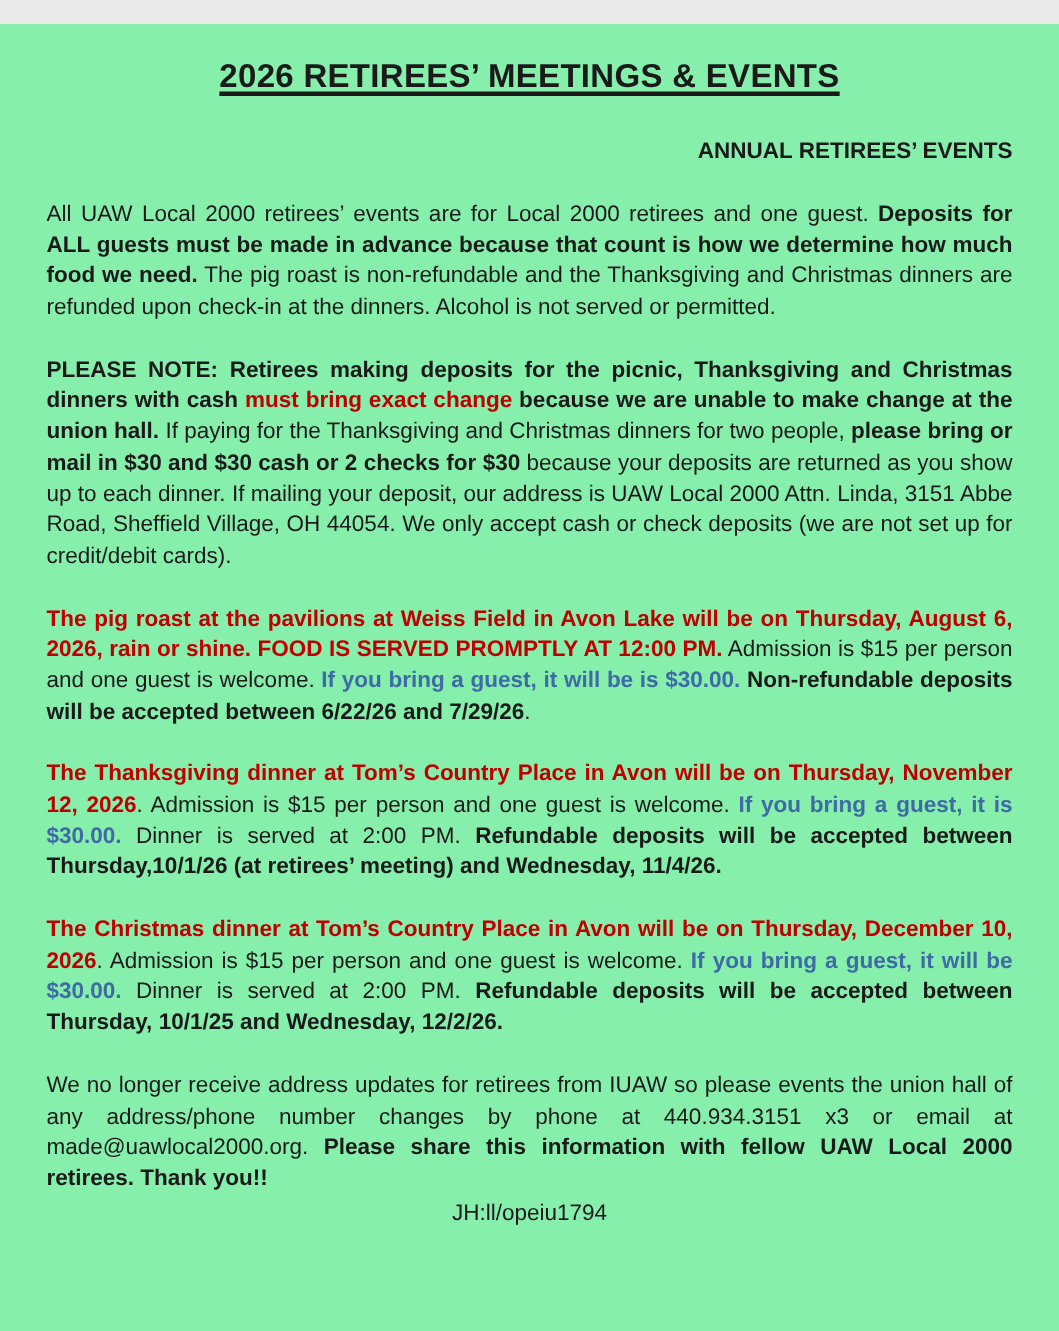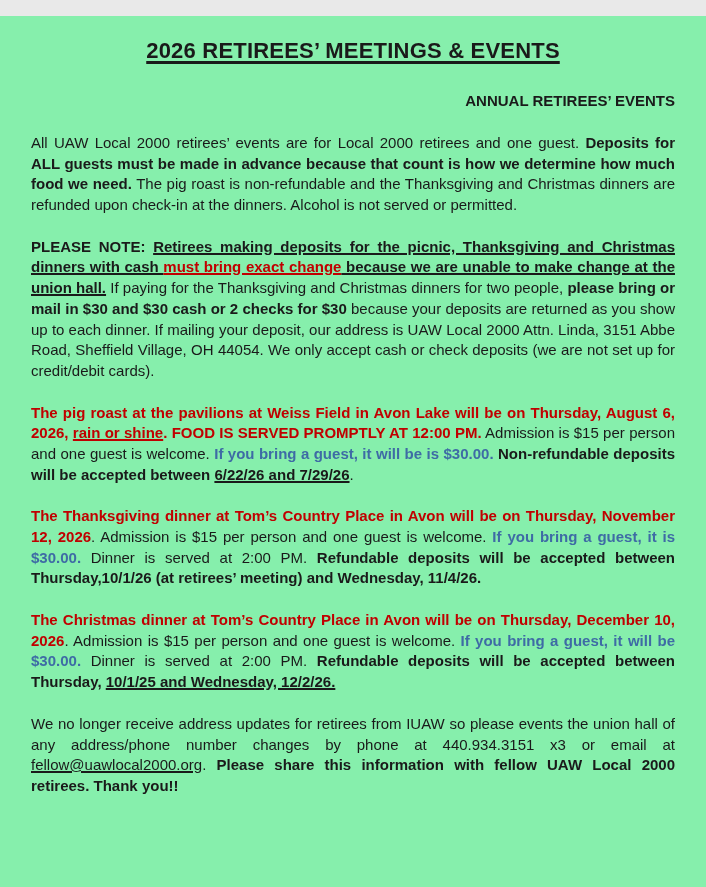--- a/index.html
+++ b/index.html
@@ -33,21 +33,21 @@
   .section-heading{
     text-align:right;
     font-weight:bold;
     margin:0 0 21px 0;
   }
   .footer-line{
     text-align:center;
     margin:2px 0 0 0;
   }
   .b{font-weight:bold;}
-  .u{text-decoration:underline;text-decoration-thickness:1.5px;}
+  .u{text-decoration-thickness:1.5px;}
   .red{color:var(--red,#C00000);}
   .blue{color:var(--blue,#3E6BA5);}
 </style>
 </head>
 <body>
 
 <div class="page">
 
   <h1 class="doc-title">2026 RETIREES’ MEETINGS &amp; EVENTS</h1>
 
@@ -57,16 +57,17 @@
   <p class="para"><span>All UAW Local 2000 retirees’ events are for Local 2000 retirees and one guest. </span><span class="b">Deposits for ALL guests must be made in advance because that count is how we determine how much food we need.</span><span> The pig roast is non-refundable and the Thanksgiving and Christmas dinners are refunded upon check-in at the dinners. Alcohol is not served or permitted.</span></p>
 
   <p class="para"><span class="b">PLEASE NOTE: </span><span class="b u">Retirees making deposits for the picnic, Thanksgiving and Christmas dinners with cash </span><span class="b u red">must bring exact change</span><span class="b u"> because we are unable to make change at the union hall.</span><span> If paying for the Thanksgiving and Christmas dinners for two people, </span><span class="b">please bring or mail in $30 and $30 cash or 2 checks for $30</span><span> because your deposits are returned as you show up to each dinner. If mailing your deposit, our address is UAW Local 2000 Attn. Linda, 3151 Abbe Road, Sheffield Village, OH 44054. We only accept cash or check deposits (we are not set up for credit/debit cards).</span></p>
 
   <p class="para"><span class="b red">The pig roast at the pavilions at Weiss Field in Avon Lake will be on Thursday, August 6, 2026, </span><span class="b u red">rain or shine</span><span class="b red">. </span><span class="b red">FOOD IS SERVED PROMPTLY AT 12:00 PM.</span><span> Admission is $15 per person and one guest is welcome. </span><span class="b blue">If you bring a guest, it will be is $30.00.</span><span class="b"> Non-refundable deposits will be accepted between </span><span class="b u">6/22/26 and 7/29/26</span><span>.</span></p>
 
   <p class="para"><span class="b red">The Thanksgiving dinner at Tom’s Country Place in Avon will be on Thursday, November 12, 2026</span><span>. Admission is $15 per person and one guest is welcome. </span><span class="b blue">If you bring a guest, it is $30.00.</span><span> Dinner is served at 2:00 PM. </span><span class="b">Refundable deposits will be accepted between Thursday,10/1/26 (at retirees’ meeting) and Wednesday, 11/4/26.</span></p>
 
   <p class="para"><span class="b red">The Christmas dinner at Tom’s Country Place in Avon will be on Thursday, December 10, 2026</span><span>. Admission is $15 per person and one guest is welcome. </span><span class="b blue">If you bring a guest, it will be $30.00.</span><span> Dinner is served at 2:00 PM. </span><span class="b">Refundable deposits will be accepted between Thursday, </span><span class="b u">10/1/25 and Wednesday, 12/2/26.</span></p>
 
-  <p class="para" style="margin-bottom:0;"><span>We no longer receive address updates for retirees from IUAW so please events the union hall of any address/phone number changes by phone at 440.934.3151 x3 or email at </span><span class="u">fellow@uawlocal2000.org</span><span>. </span><span class="b">Please share this information with fellow UAW Local 2000 retirees. Thank you!!</span></p>
+  <p class="para" style="margin-bottom:0;"><span>We no longer receive address updates for retirees from IUAW so please events the union hall of any address/phone number changes by phone at 440.934.3151 x3 or email at </span><span class="u">made@uawlocal2000.org</span><span>. </span><span class="b">Please share this information with fellow UAW Local 2000 retirees. Thank you!!</span></p>
 
+  <p class="footer-line">JH:ll/opeiu1794</p>
 
 </div>
 
 </body></html>

